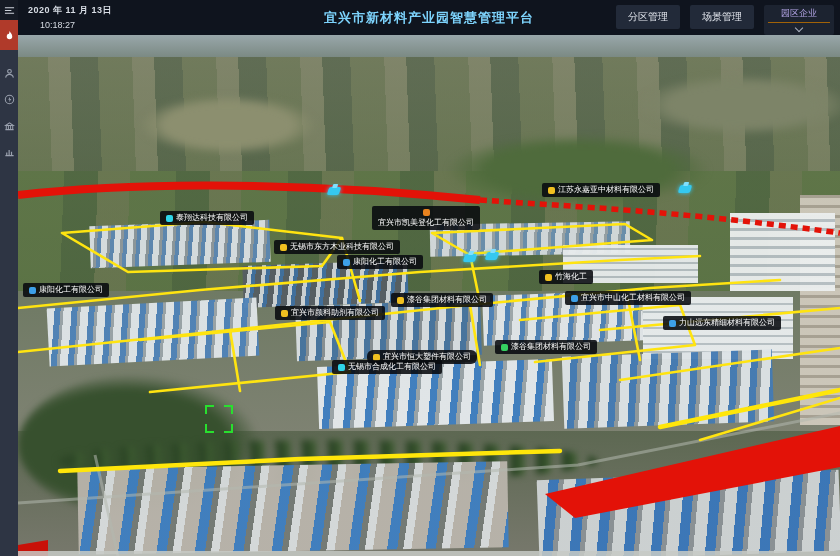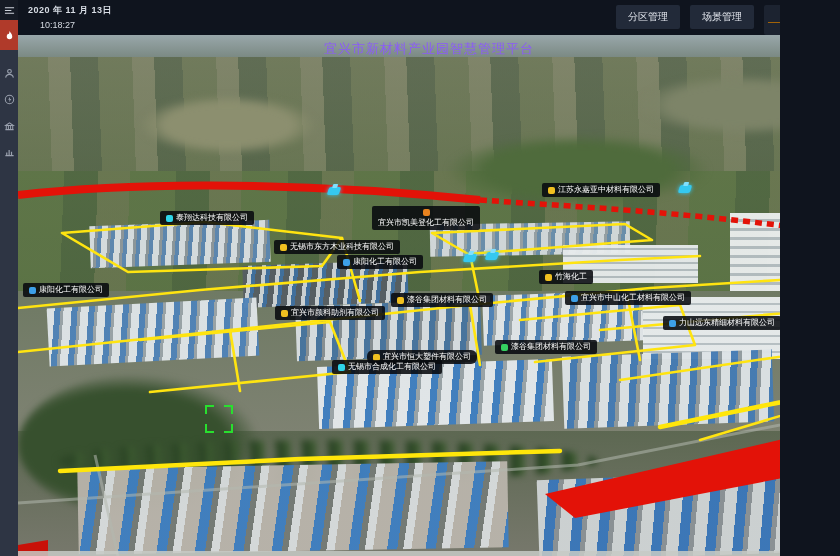--- a/index.html
+++ b/index.html
@@ -1,33 +1,33 @@
 <!DOCTYPE html>
 <html><head>
 <meta charset="utf-8">
 <style>
   * { margin:0; padding:0; box-sizing:border-box; }
   html,body { width:840px; height:556px; overflow:hidden; background:#0f141e;
     font-family:"Liberation Sans","DejaVu Sans",sans-serif; }
-  .stage { position:relative; width:780px; height:556px; overflow:hidden; }
+  .stage { position:relative; width:840px; height:556px; overflow:hidden; }
 
   
   .sidebar { position:absolute; left:0; top:0; width:18px; height:556px; background:#2e3544; z-index:40; }
   .side-item { width:18px; display:flex; align-items:center; justify-content:center; cursor:pointer; }
   .side-menu { height:20px; background:#151a24; }
   .side-fire { height:30px; background:#b03a2a; }
   .side-plain { height:26px; background:transparent; }
 
   
   .header { position:absolute; left:18px; top:0; width:822px; height:35px; background:#0f141e; z-index:30; }
   .datetime { position:absolute; left:10px; top:4px; color:#d7dce4; }
   .dt-date { font-size:9px; font-weight:bold; letter-spacing:.5px; }
   .dt-time { font-size:9px; margin-top:3px; margin-left:12px; }
-  .title { position:absolute; left:0; right:0; top:9px; text-align:center; color:#8b5cf6;
-    font-size:13px; font-weight:normal; letter-spacing:1px;margin-top:31px; }
+  .title { position:absolute; left:0; right:0; top:9px; text-align:center; color:#7dd3fc;
+    font-size:13px; font-weight:bold; letter-spacing:1px; }
   .hbtns { position:absolute; right:6px; top:5px; display:flex; gap:10px; align-items:flex-start; }
   .hbtn { background:#222a39; color:#e3e7ee; font-size:10px; padding:5px 12px; border-radius:2px;
     cursor:pointer; white-space:nowrap; }
   .hdrop { width:70px; background:#1c2330; border-radius:2px; padding:2px 4px 1px; cursor:pointer; }
   .hdrop-label { display:block; text-align:center; font-size:9px; color:#b2a3e4;
     border-bottom:1px solid #a16207; padding-bottom:2px; }
   .chev { display:block; width:6px; height:6px; margin:2px auto 3px;
     border-right:1.5px solid #aab2c0; border-bottom:1.5px solid #aab2c0; transform:rotate(45deg); }
 
   

